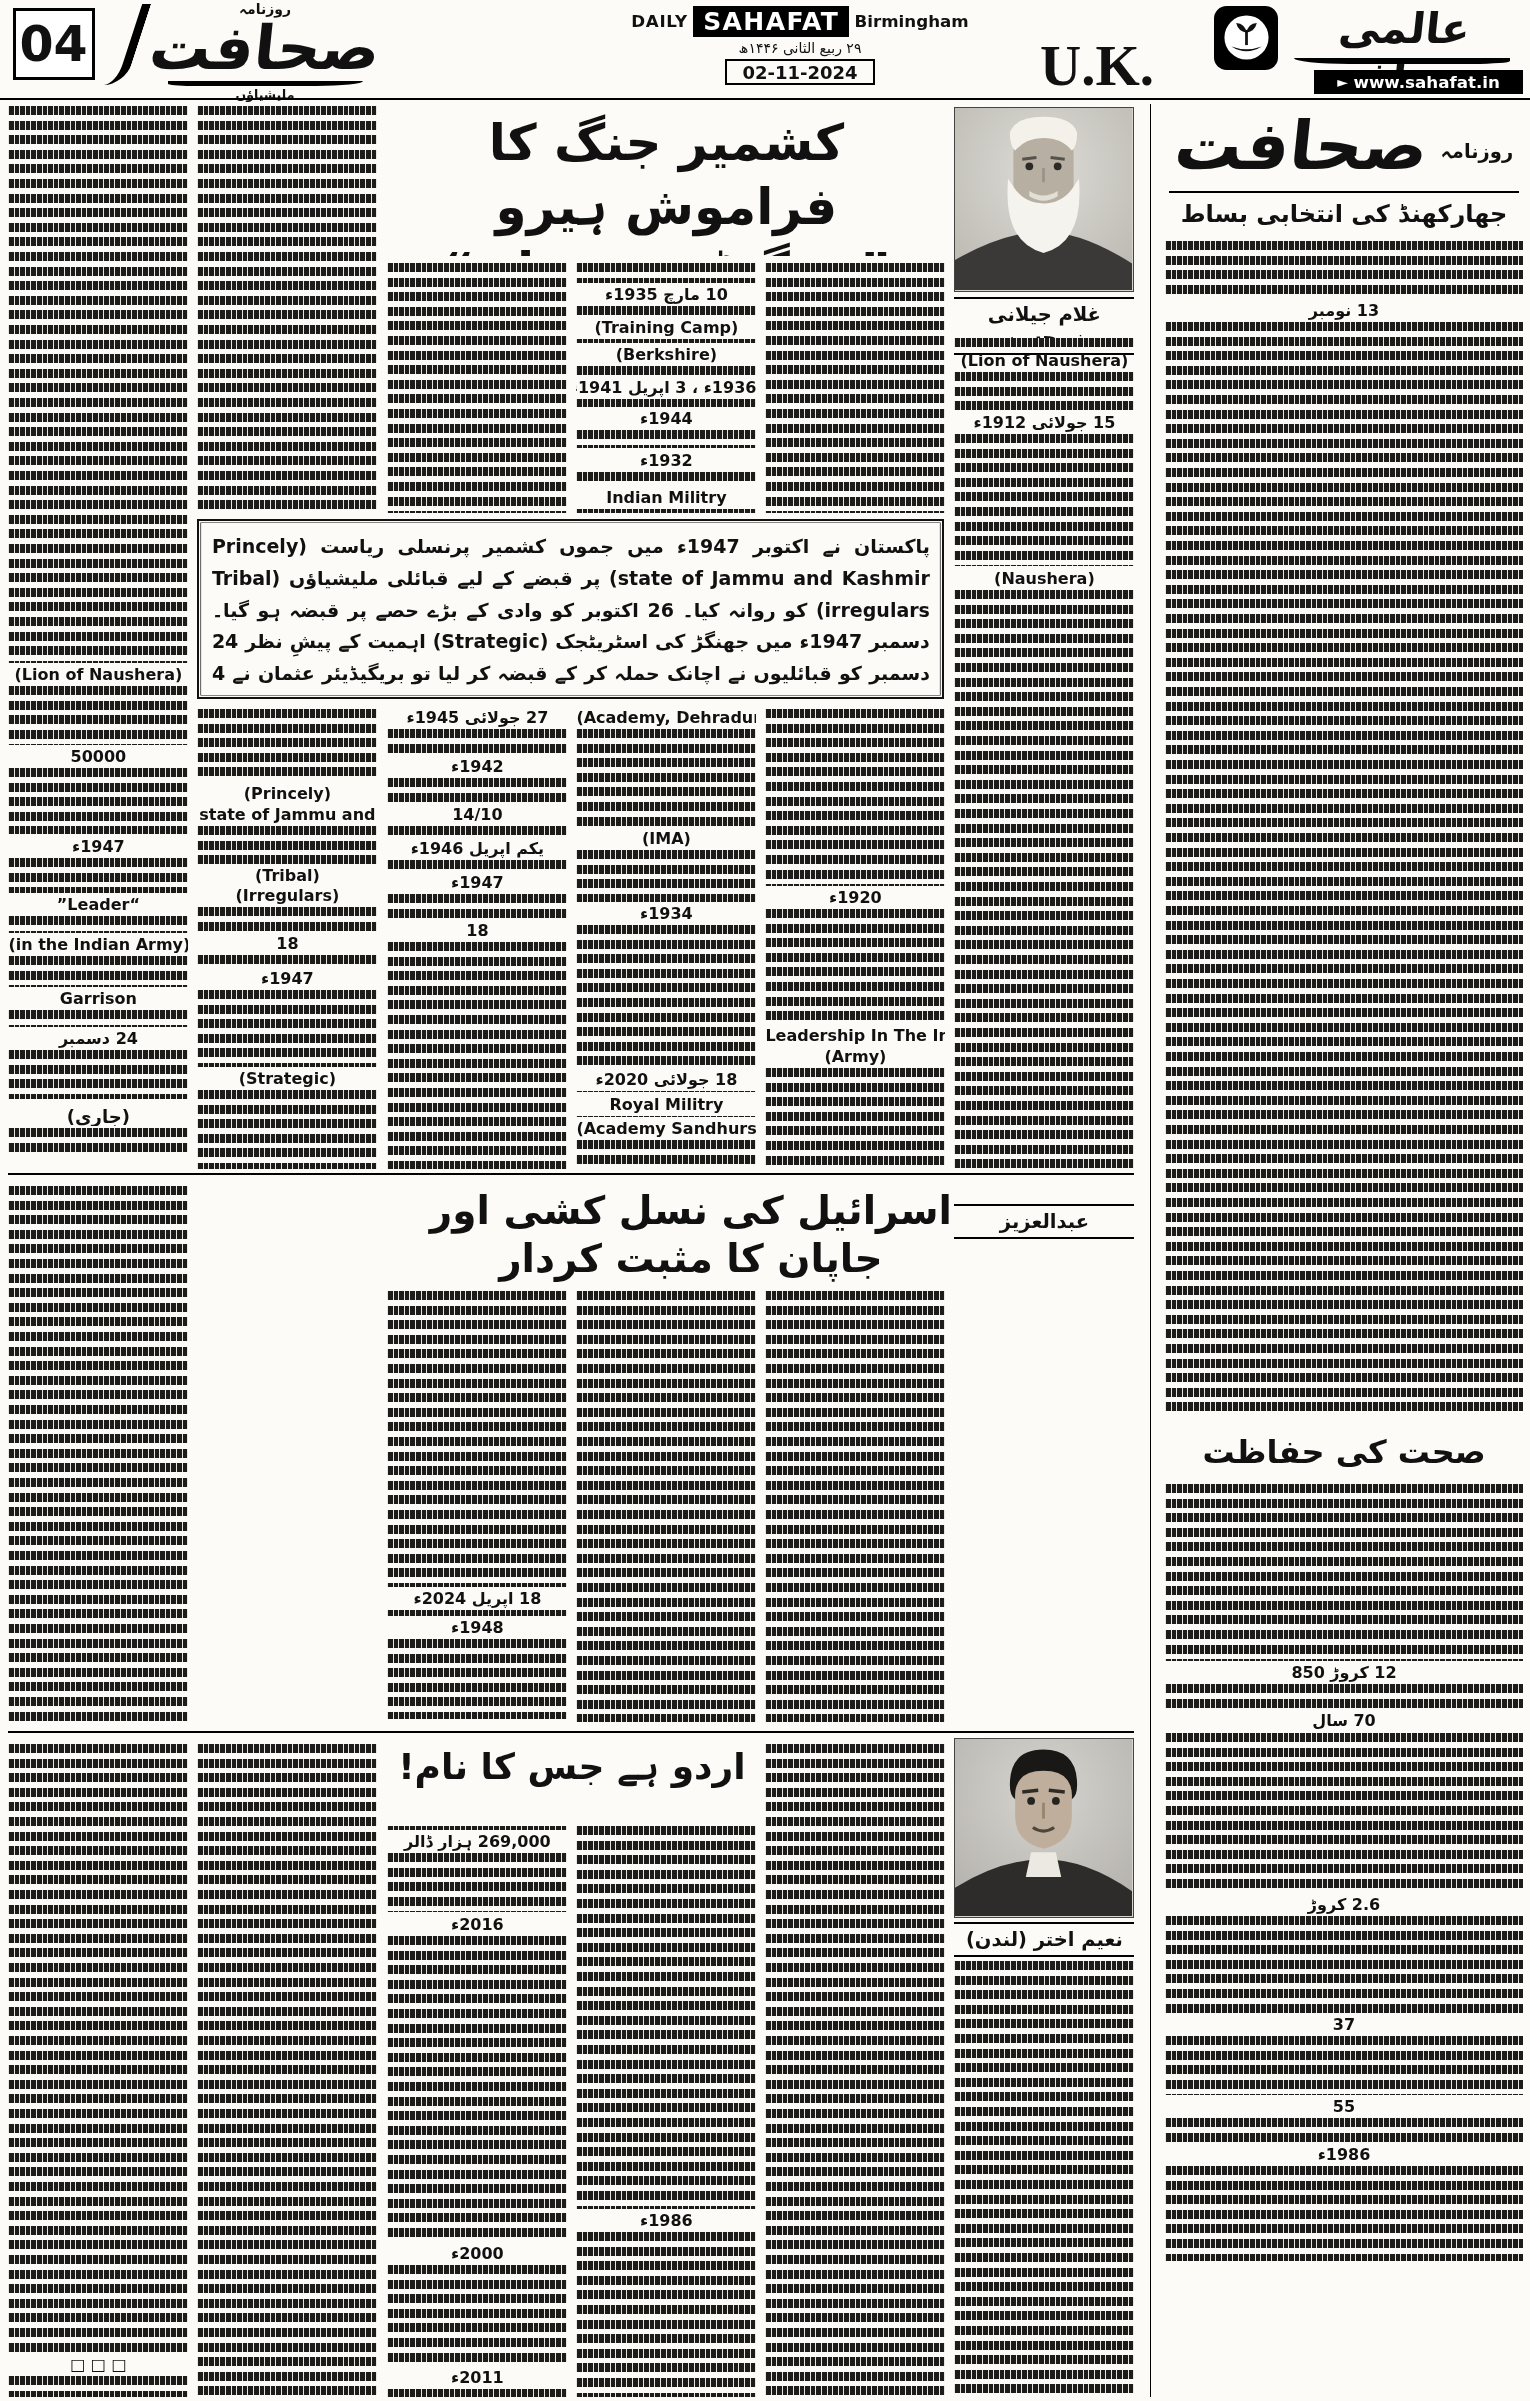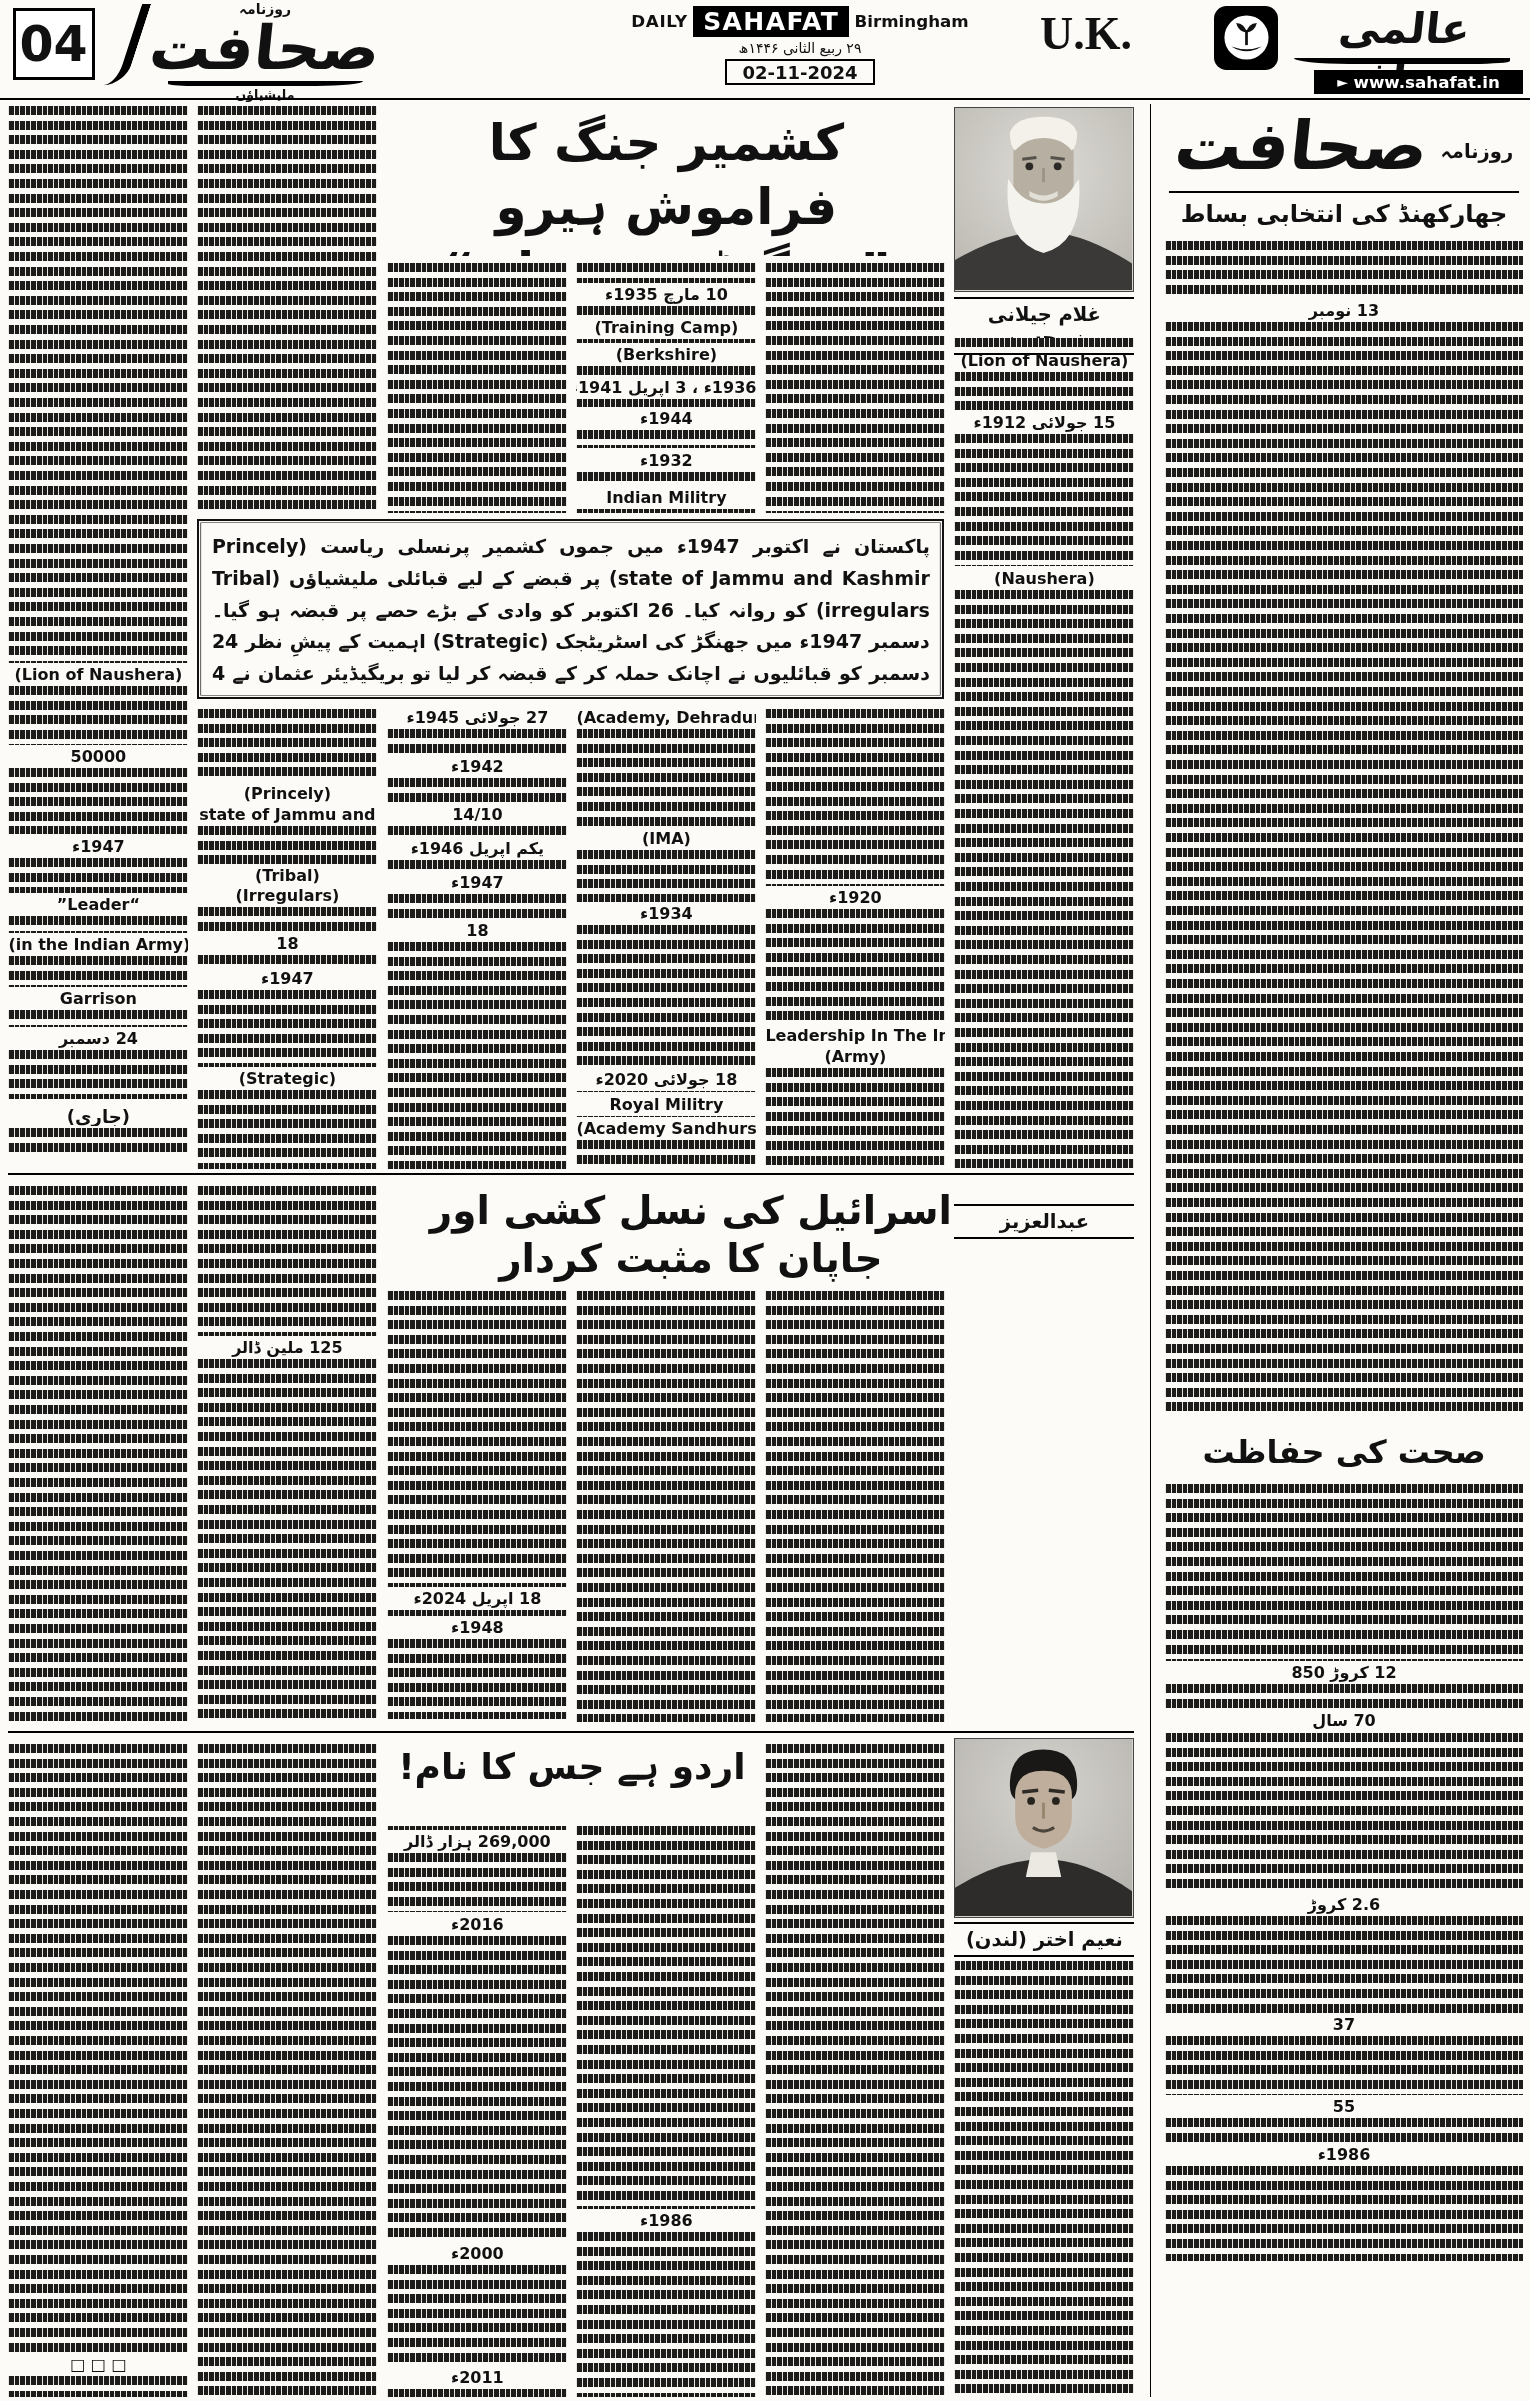--- a/index.html
+++ b/index.html
@@ -19,21 +19,21 @@
   .mast .big { font-size:61px; font-weight:bold; line-height:1.02; transform:skewX(-6deg); }
   .mast .under { margin:1.4px auto 0; width:195px; border-bottom:5.6px solid #000; border-radius:0 0 60% 30%/0 0 12.5px 5.6px; }
   .mast .sub { font-size:12.5px; font-weight:bold; margin-top:1.4px; }
   .hdr-center { position:absolute; left:640px; top:5.6px; width:320px; text-align:center; }
   .brandline { display:flex; align-items:center; justify-content:center; gap:5.6px; }
   .daily { font-size:16.7px; font-weight:bold; letter-spacing:0.7px; }
   .chip { background:#000; color:#fff; font-size:25px; font-weight:bold; padding:1.4px 9.7px; letter-spacing:1.4px; }
   .city { font-size:16.7px; font-weight:bold; }
   .udate { font-size:14px; margin-top:2.8px; direction:rtl; }
   .datebox { display:inline-block; margin-top:2.8px; border:2.1px solid #000; font-size:18px; font-weight:bold; padding:0.7px 15.3px; }
-  .uk { position:absolute; left:1040px; top:7px; font-family:"Liberation Serif", serif; font-size:46px; font-weight:bold; }
+  .uk { position:absolute; left:1040px; top:33px; font-family:"Liberation Serif", serif; font-size:57px; font-weight:bold; }
   .logo-sq { position:absolute; left:1214px; top:5.6px; width:64px; height:64px; background:#000; border-radius:12.5px;
              display:flex; align-items:center; justify-content:center; }
   .worldbrand { position:absolute; left:1287px; top:4.2px; width:230px; text-align:center; direction:rtl;
                 font-size:42px; font-weight:bold; transform:skewX(-6deg); }
   .worldswoosh { position:absolute; left:1294px; top:58px; width:216px; border-bottom:6.3px solid #000;
                  border-radius:0 0 40% 60%/0 0 7px 14px; }
   .webstrip { position:absolute; left:1314px; top:70px; width:209px; height:24px; background:#000; color:#fff;
               display:flex; align-items:center; justify-content:center; gap:5.6px; font-size:16.7px; font-weight:bold; }
   .webstrip .arrow { font-size:14px; }
 
@@ -266,25 +266,20 @@
 
   <div class="hsep" style="top:1173px;"></div>
 
   <section class="band" style="top:1180px; height:546px;">
     <div class="hl hl-i" style="left:418px; top:7px; width:529px; height:96px;">اسرائیل کی نسل کشی اور جاپان کا مثبت کردار</div>
     <div class="byline" style="left:946px; top:24px;">عبدالعزیز</div>
 
     <div class="col" style="left:0; top:4.2px; height:537px;">
         <div class="tx" style="height: 537px;"></div>
       </div>
-    <div class="col" style="left:189px; top:4.2px; height:537px;">
-        <div class="tx" style="height: 150px;"></div>
-        <div class="tok">125 ملین ڈالر</div>
-        <div class="tx" style="height: 362px;"></div>
-      </div>
     <div class="col" style="left:379px; top:109px; height:433px;">
         <div class="tx" style="height: 296px;"></div>
         <div class="tok">18 اپریل 2024ء</div>
         <div class="tx" style="height: 5.6px;"></div>
         <div class="tok">1948ء</div>
         <div class="tx" style="height: 80px;"></div>
       </div>
     <div class="col" style="left:568px; top:109px; height:433px;">
         <div class="tx" style="height: 433px;"></div>
       </div>

